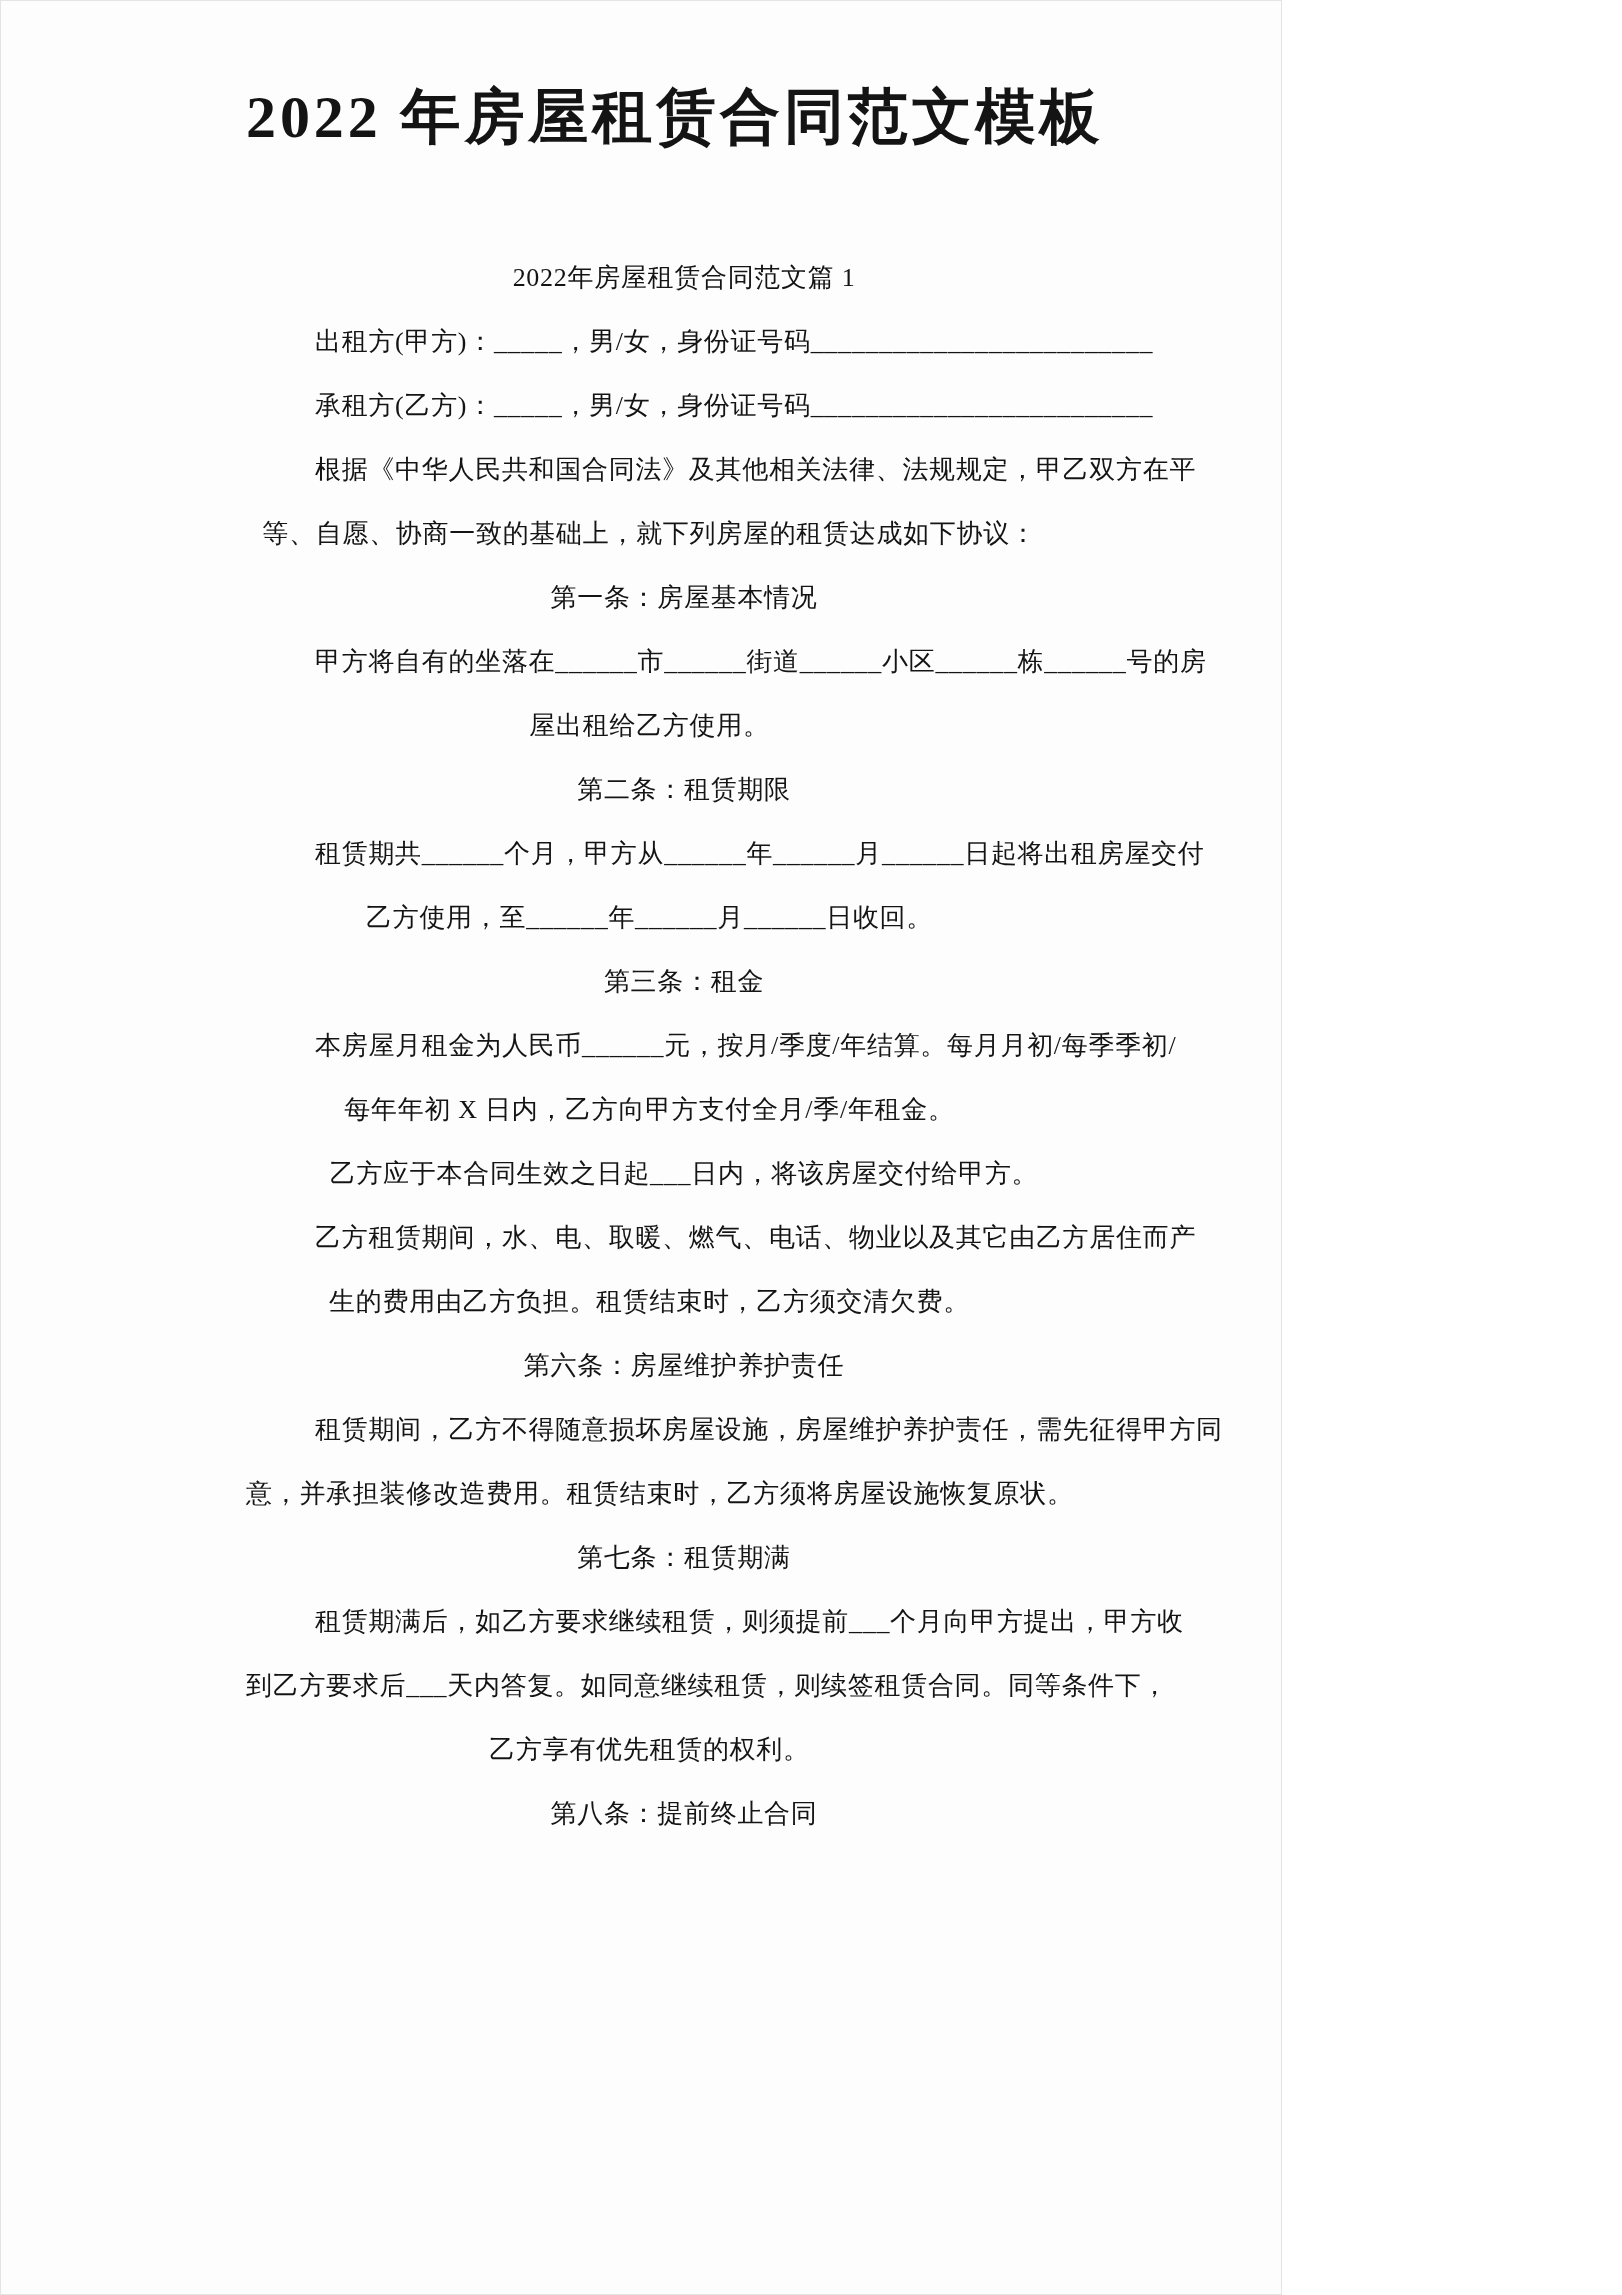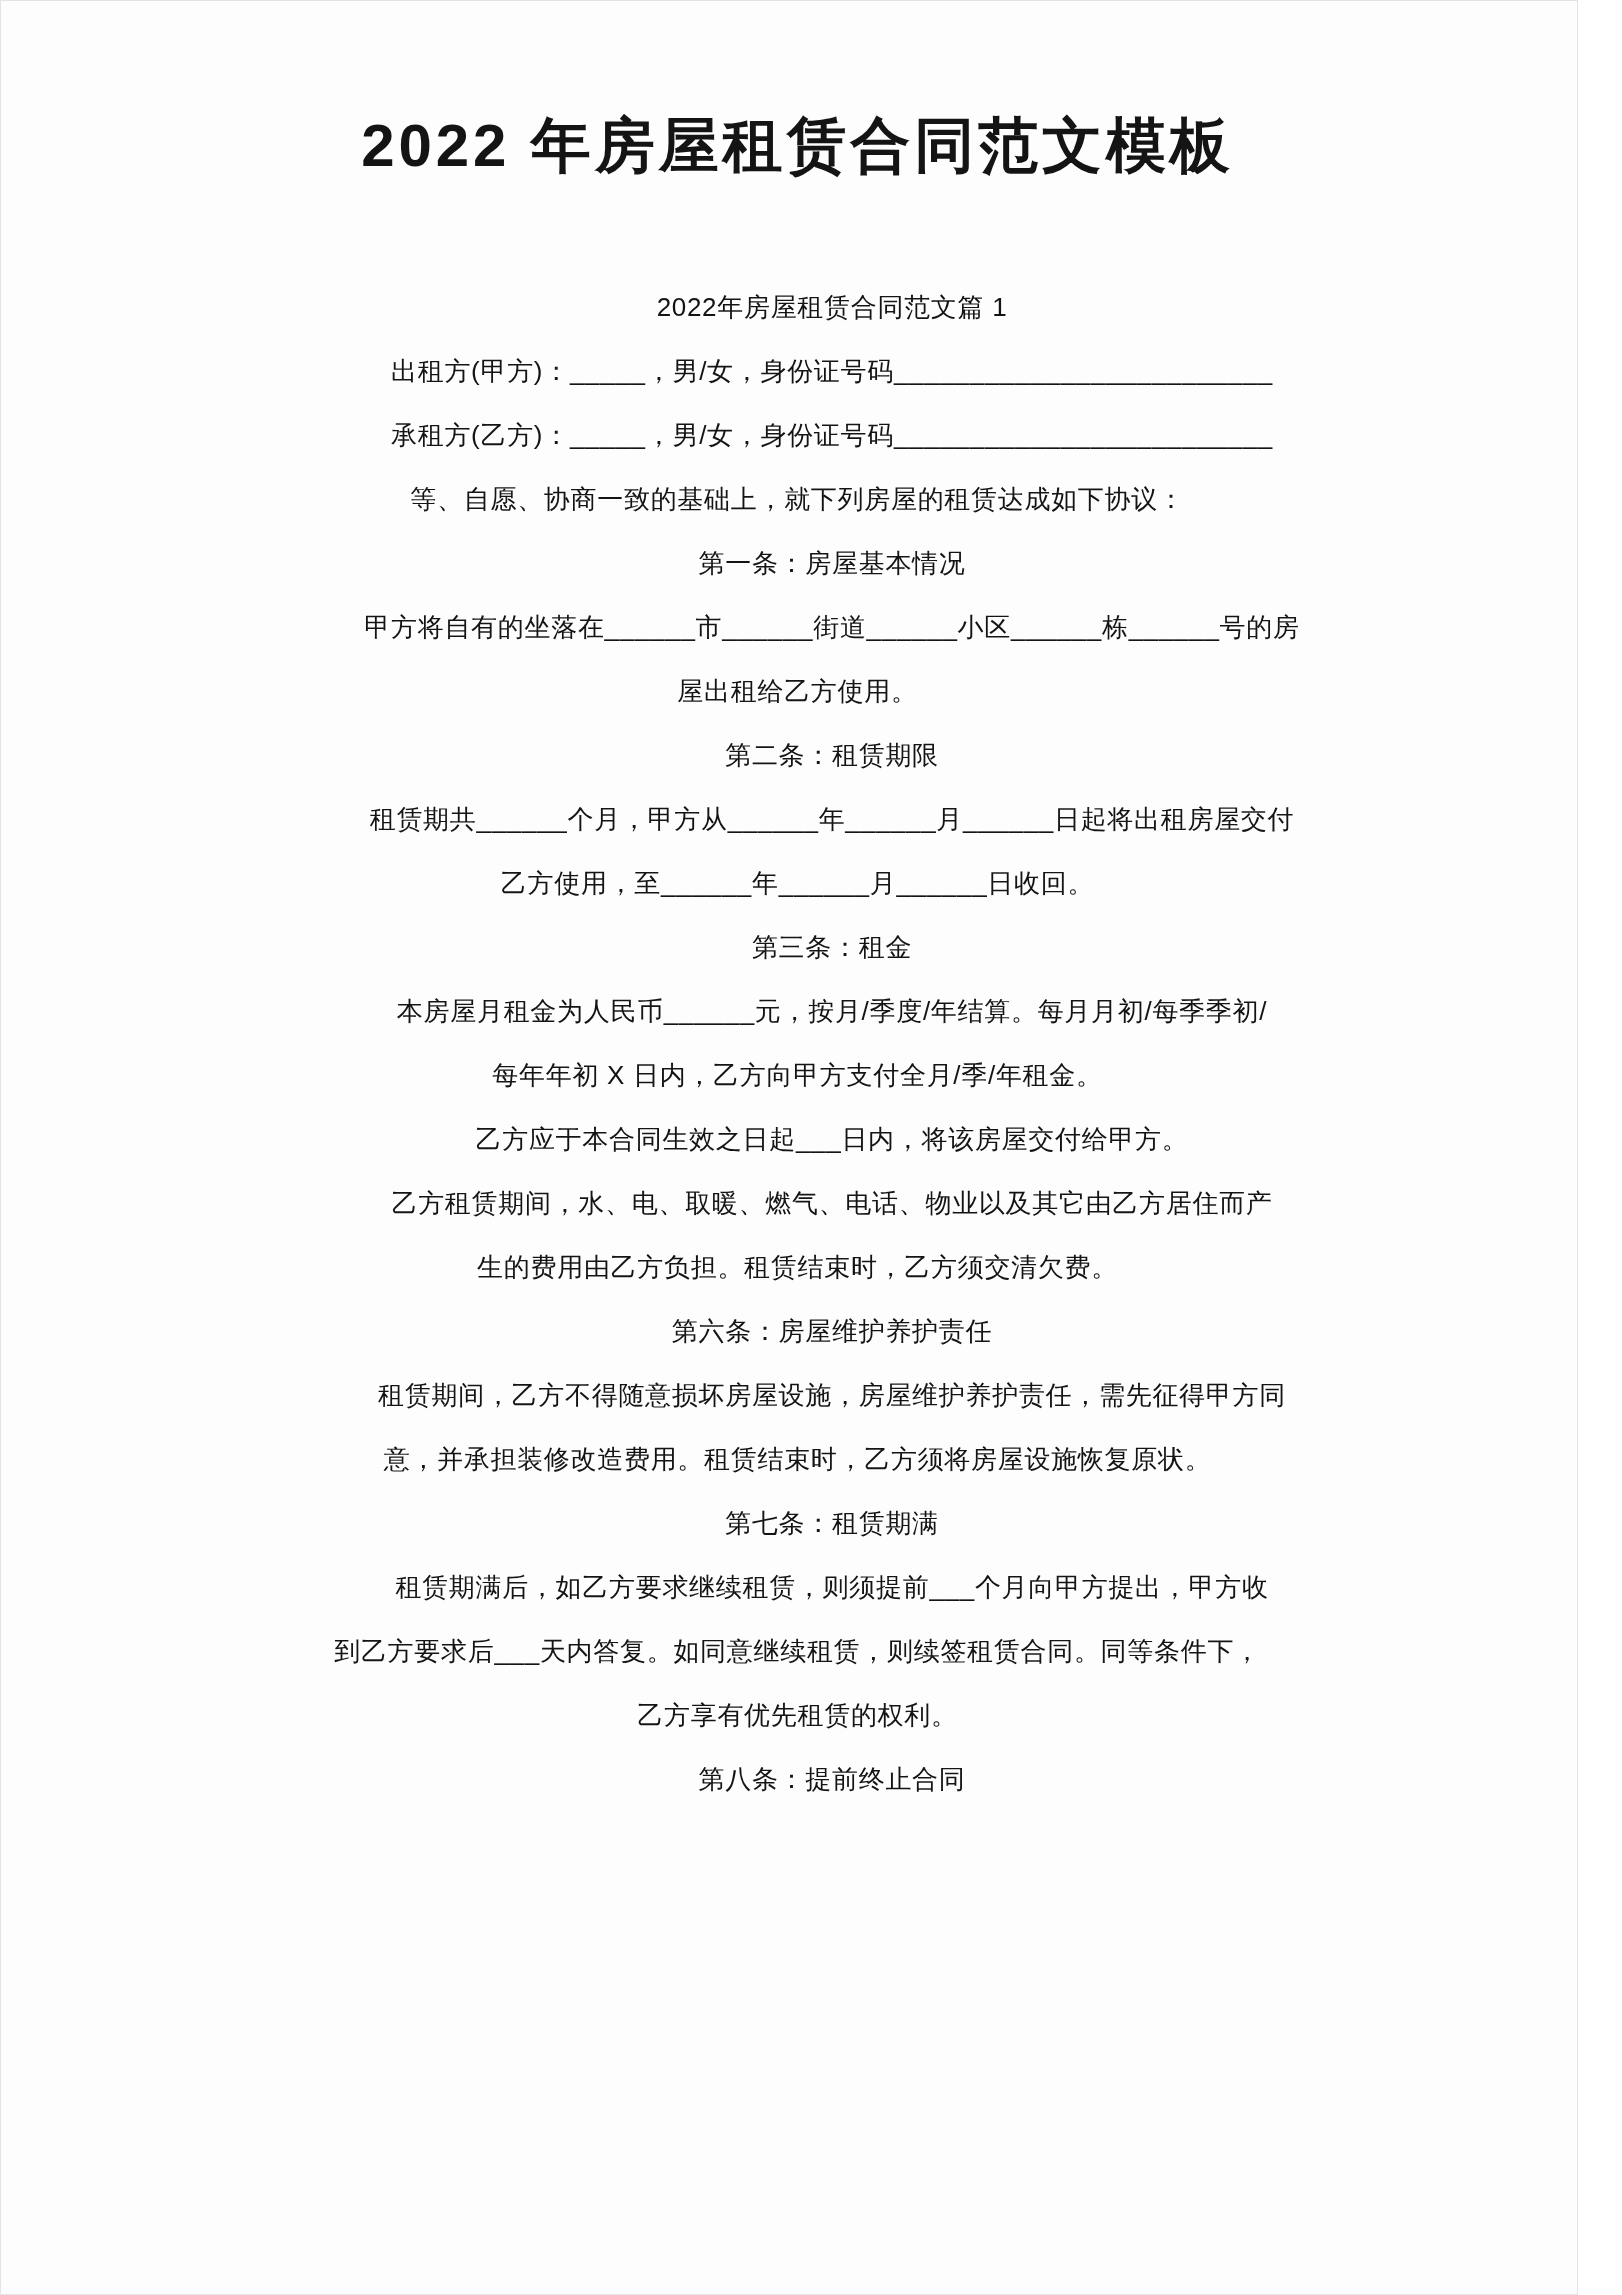--- a/index.html
+++ b/index.html
@@ -2,27 +2,27 @@
 <html style="font-size:10.5px"><head>
 <meta charset="utf-8">
 <style>
   html, body {
     margin: 0;
     padding: 0;
     background: #ffffff;
   }
   .page {
     position: relative;
-    width: 1578px;
+    width: 1282px;
     height: 2295px;
     box-sizing: border-box;
     background: #fdfdfe;
     border: 0.7px solid #e4e4e7;
-    padding: 115px 228px 0 245px;
-    font-family: Liberation Sans, sans-serif;
+    padding: 86px 228px 0 245px;
+    font-family: Liberation Serif, serif;
     color: #141414;
     overflow: hidden;
   }
   .doc-title {
     margin: 0 0 99px 0;
     font-size: 60px;
     line-height: 60px;
     font-weight: bold;
     text-align: center;
     letter-spacing: 3.9px;
@@ -43,20 +43,21 @@
 </style>
 </head>
 <body>
 
 <div class="page">
   <h1 class="doc-title">2022 年房屋租赁合同范文模板</h1>
   <div class="doc-body">
       <div class="doc-line indent">2022年房屋租赁合同范文篇 1</div>
       <div class="doc-line indent">出租方(甲方)：_____，男/女，身份证号码_________________________</div>
       <div class="doc-line indent">承租方(乙方)：_____，男/女，身份证号码_________________________</div>
+      <div class="doc-line indent">根据《中华人民共和国合同法》及其他相关法律、法规规定，甲乙双方在平</div>
       <div class="doc-line">等、自愿、协商一致的基础上，就下列房屋的租赁达成如下协议：</div>
       <div class="doc-line indent">第一条：房屋基本情况</div>
       <div class="doc-line indent">甲方将自有的坐落在______市______街道______小区______栋______号的房</div>
       <div class="doc-line">屋出租给乙方使用。</div>
       <div class="doc-line indent">第二条：租赁期限</div>
       <div class="doc-line indent">租赁期共______个月，甲方从______年______月______日起将出租房屋交付</div>
       <div class="doc-line">乙方使用，至______年______月______日收回。</div>
       <div class="doc-line indent">第三条：租金</div>
       <div class="doc-line indent">本房屋月租金为人民币______元，按月/季度/年结算。每月月初/每季季初/</div>
       <div class="doc-line">每年年初 X 日内，乙方向甲方支付全月/季/年租金。</div>

